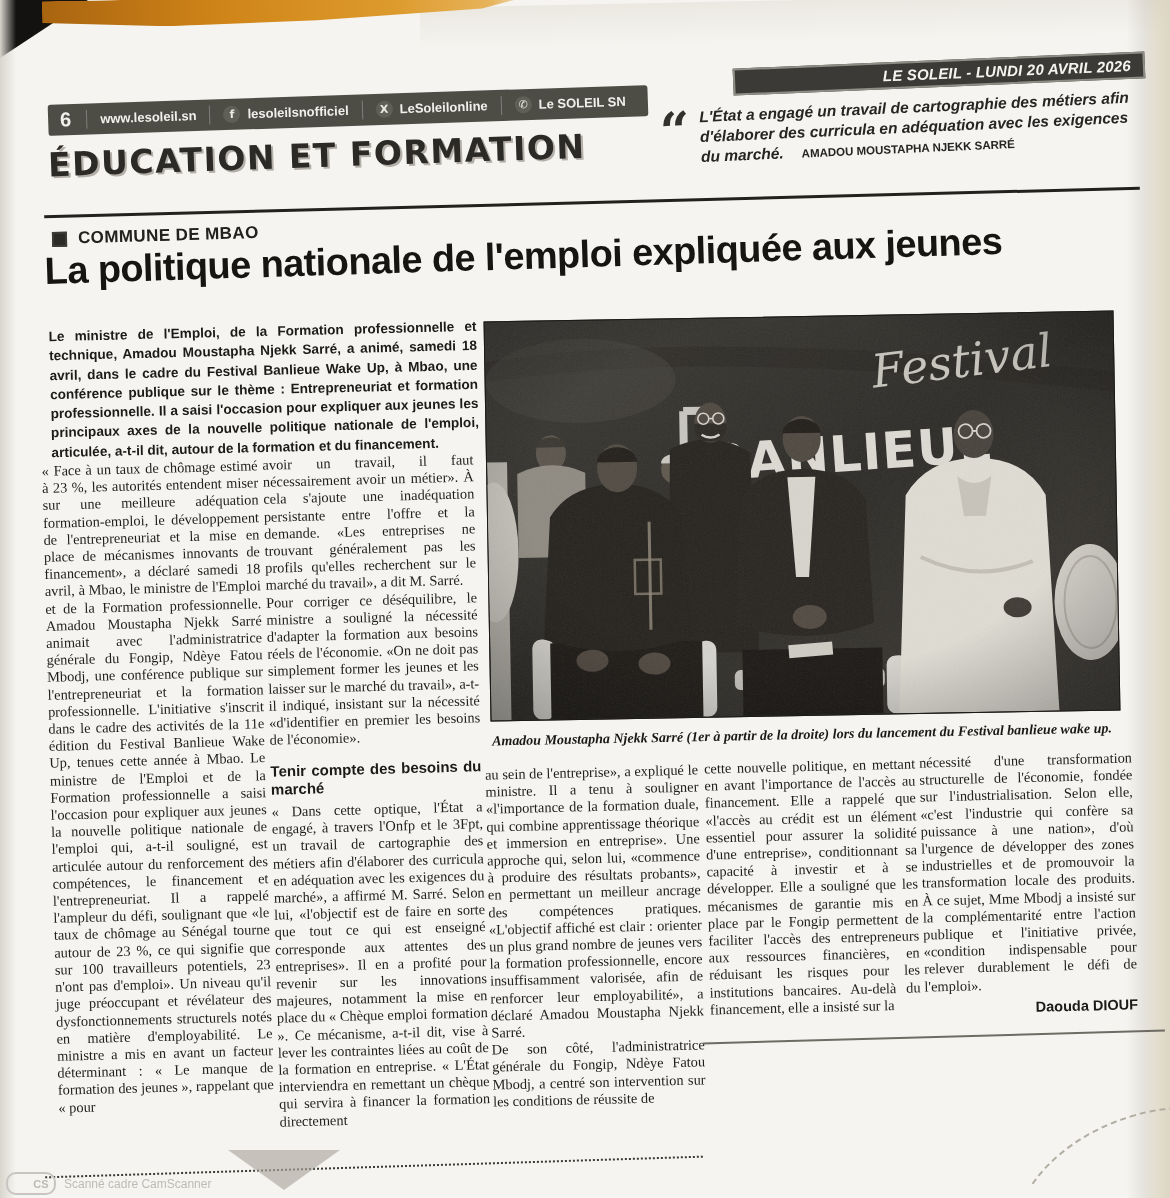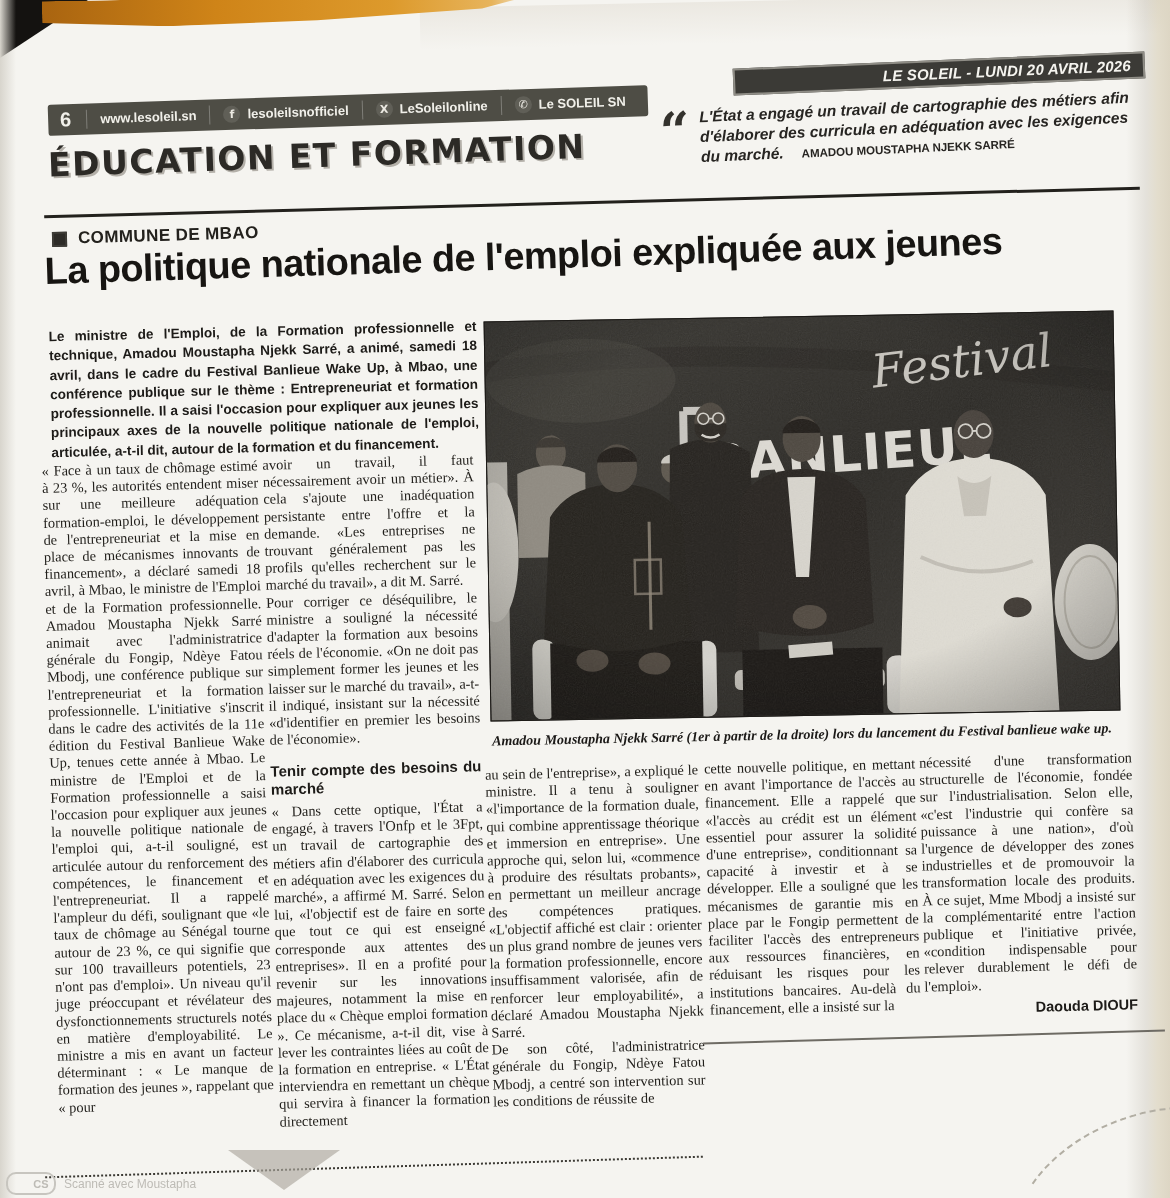--- a/index.html
+++ b/index.html
@@ -252,14 +252,14 @@
   <div class="byline">Daouda DIOUF</div>
 </div>
 
 <div class="abs dotted-rule"></div>
 <div class="abs thin-rule"></div>
 <div class="abs fold-shadow"></div>
 <div class="abs crease"></div>
 
 <div class="abs camscanner">
   <span class="cs-logo">CS</span>
-  <span>Scanné avec Moustapha</span>
+  <span>Scanné cadre CamScanner</span>
 </div>
 
 </body></html>

